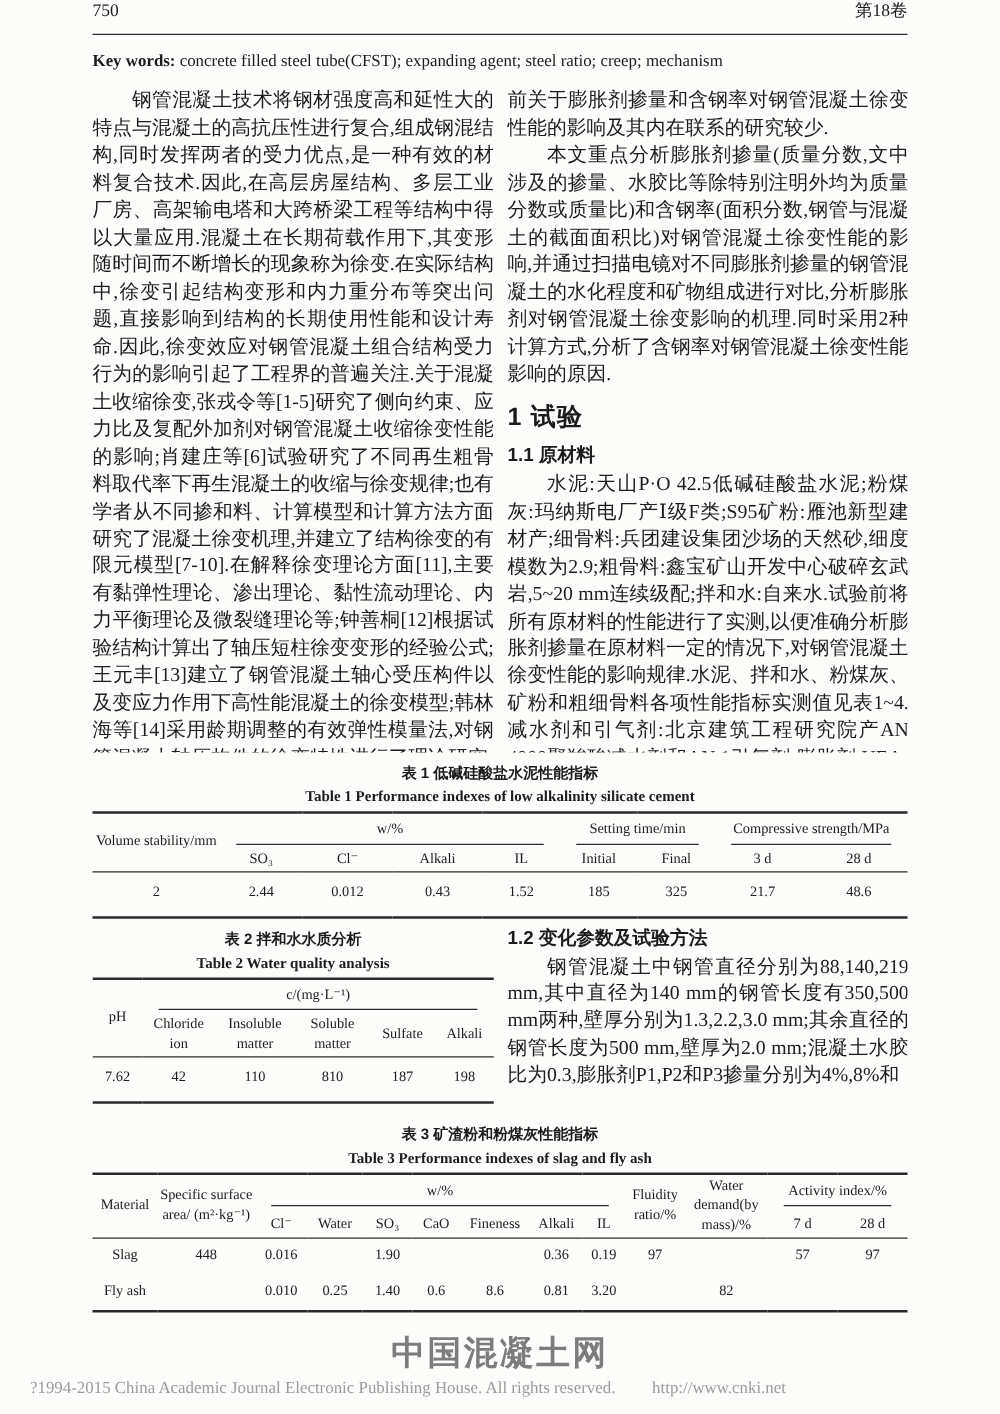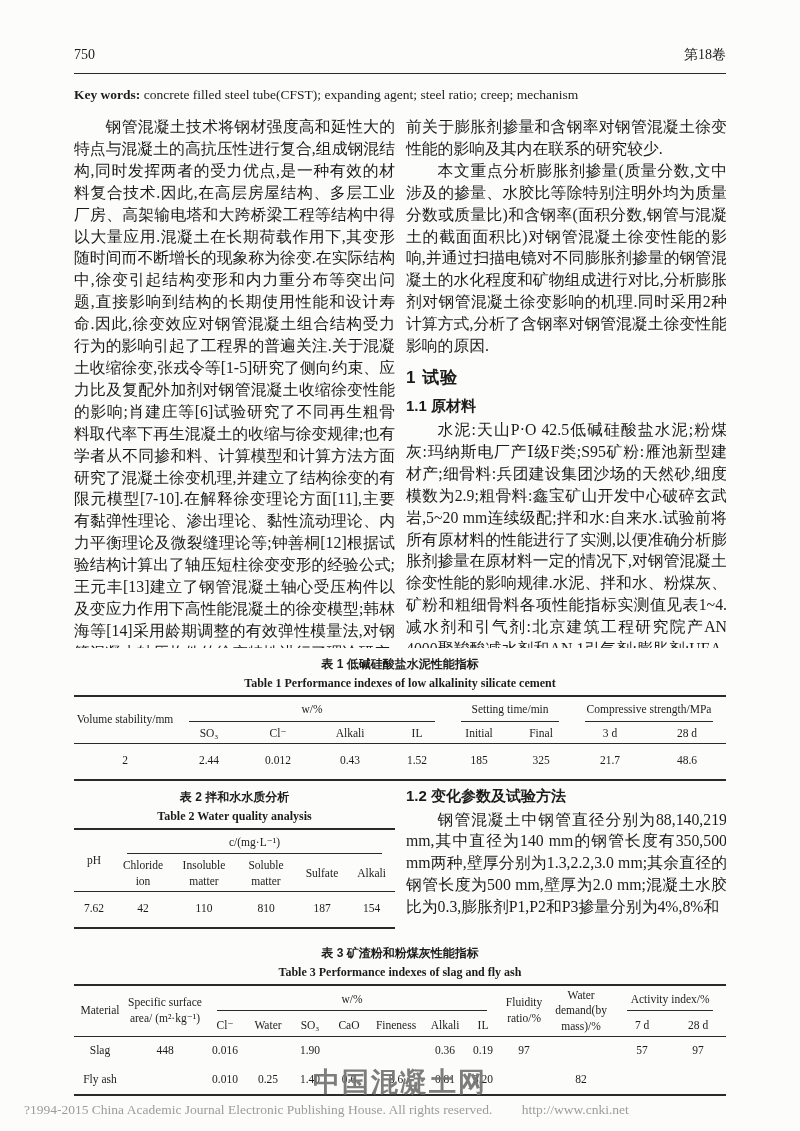--- a/index.html
+++ b/index.html
@@ -4,34 +4,34 @@
 <style>
   * { box-sizing: border-box; }
   html,body { margin:0; padding:0; background:#e9e9e9; }
   .page {
     width:800px; height:1131px; position:relative; margin:0 auto;
     background:#fcfcfa; color:#1c1c1c; overflow:hidden;
     font-family:"Liberation Serif","DejaVu Serif",serif;
   }
   .inner { padding:0 74px; }
   
-  .header { display:flex; justify-content:space-between; align-items:baseline; padding-top:46px; font-size:14px; }
+  .header { display:flex; justify-content:space-between; align-items:baseline; font-size:14px; }
   .jtitle { letter-spacing:9px; font-size:14.5px; }
   .rule { border-top:1.6px solid #2a2a2a; margin-top:9px; }
   
   .keywords { margin-top:13px; font-size:13.5px; }
   .kw-label { font-weight:bold;text-align:center; }
   
   .cols { display:flex; gap:11px; margin-top:13px; overflow:hidden; }
   .cols-upper { height:532px; }
   .cols-mid { height:152px; margin-top:4px; }
   .col { width:321px; flex:0 0 321px; }
   p.body-p { margin:0; text-indent:2em; text-align:justify; font-size:15.8px; line-height:21.9px; }
   p.noindent { text-indent:0; }
-  .h1 { font-family:"Liberation Sans","DejaVu Sans",sans-serif; font-weight:bold; font-size:17px; margin:9px 0 8px; letter-spacing:1px; }
+  .h1 { font-family:"Liberation Sans","DejaVu Sans",sans-serif; font-weight:bold; font-size:20px; margin:9px 0 8px; letter-spacing:1px; }
   .h2 { font-family:"Liberation Sans","DejaVu Sans",sans-serif; font-weight:bold; font-size:15px; margin:2px 0 3px; }
   
   .tcap-cn { text-align:center; font-family:"Liberation Sans","DejaVu Sans",sans-serif; font-weight:bold; font-size:12px; margin-top:8px; }
   .tcap-en { text-align:center; font-weight:bold; font-size:12px; margin-top:3px; margin-bottom:4px; }
   
   table.tbl { width:100%; border-collapse:collapse; border-top:2px solid #2a2a2a; border-bottom:2px solid #2a2a2a; font-size:11.5px; table-layout:fixed; }
   table.tbl th, table.tbl td { font-weight:normal; text-align:center; vertical-align:middle; padding:2px 1px; line-height:1.35; }
   table.tbl thead th.rspan, table.tbl thead tr.subhead th { border-bottom:1px solid #2a2a2a; }
   th.grpcell { padding:0; }
   .grp { border-bottom:1px solid #2a2a2a; margin:0 12px; padding:3px 0 3px; }
@@ -158,21 +158,21 @@
               <th>Alkali</th>
             </tr>
           </thead>
           <tbody>
             <tr>
               <td>7.62</td>
               <td>42</td>
               <td>110</td>
               <td>810</td>
               <td>187</td>
-              <td>154</td>
+              <td>198</td>
             </tr>
           </tbody>
         </table>
       </div>
       <div class="col">
         <div class="h2">1.2  变化参数及试验方法</div>
         <p class="body-p">钢管混凝土中钢管直径分别为88,140,219 mm,其中直径为140 mm的钢管长度有350,500 mm两种,壁厚分别为1.3,2.2,3.0 mm;其余直径的钢管长度为500 mm,壁厚为2.0 mm;混凝土水胶比为0.3,膨胀剂P1,P2和P3掺量分别为4%,8%和</p>
       </div>
     </div>
 

